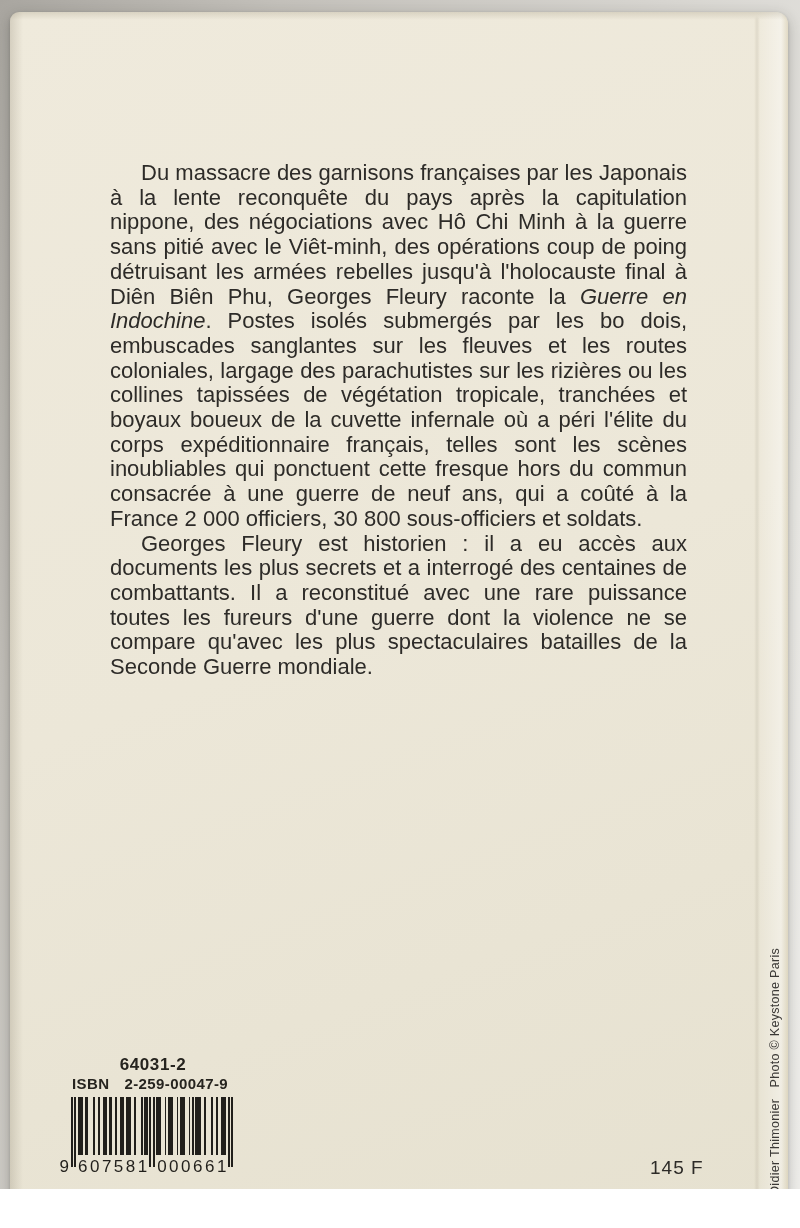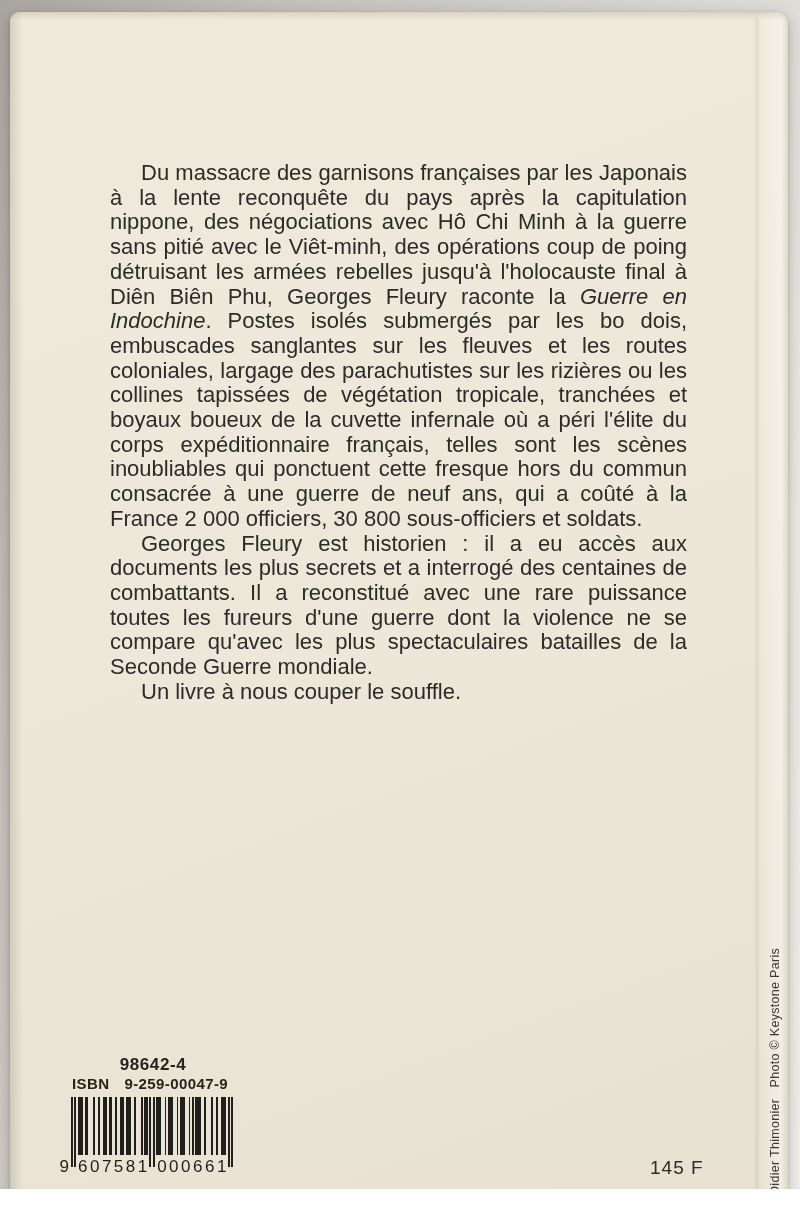--- a/index.html
+++ b/index.html
@@ -77,28 +77,27 @@
 </head>
 <body>
 
 <div class="photo">
   <div class="book">
     <div class="book-crease"></div>
 
     <div class="blurb" id="blurb">
         <p><span>Du massacre des garnisons françaises par les Japonais à la lente reconquête du pays après la capitulation nippone, des négociations avec Hô Chi Minh à la guerre sans pitié avec le Viêt-minh, des opérations coup de poing détruisant les armées rebelles jusqu'à l'holocauste final à Diên Biên Phu, Georges Fleury raconte la </span><span class="it">Guerre en Indochine</span><span>. Postes isolés submergés par les bo dois, embuscades sanglantes sur les fleuves et les routes coloniales, largage des parachutistes sur les rizières ou les collines tapissées de végétation tropicale, tranchées et boyaux boueux de la cuvette infernale où a péri l'élite du corps expéditionnaire français, telles sont les scènes inoubliables qui ponctuent cette fresque hors du commun consacrée à une guerre de neuf ans, qui a coûté à la France 2&nbsp;000 officiers, 30&nbsp;800 sous-officiers et soldats.</span></p>
         <p><span>Georges Fleury est historien&nbsp;: il a eu accès aux documents les plus secrets et a interrogé des centaines de combattants. Il a reconstitué avec une rare puissance toutes les fureurs d'une guerre dont la violence ne se compare qu'avec les plus spectaculaires batailles de la Seconde Guerre mondiale.</span></p>
-        <p><span>Un livre à nous couper le souffle.</span></p>
       </div>
 
-    <div class="print-code">98642-4</div>
+    <div class="print-code">64031-2</div>
 
     <div class="isbn-line">
       <span>ISBN</span>
-      <span>9-259-00047-9</span>
+      <span>2-259-00047-9</span>
     </div>
 
     <div class="barcode">
       <svg id="barcode-svg" viewBox="0 0 95 70" preserveAspectRatio="none">
           <rect x="0" y="0" width="1" height="70"></rect>
           <rect x="2" y="0" width="1" height="70"></rect>
           <rect x="4" y="0" width="3" height="58"></rect>
           <rect x="8" y="0" width="2" height="58"></rect>
           <rect x="13" y="0" width="1" height="58"></rect>
           <rect x="16" y="0" width="1" height="58"></rect>

